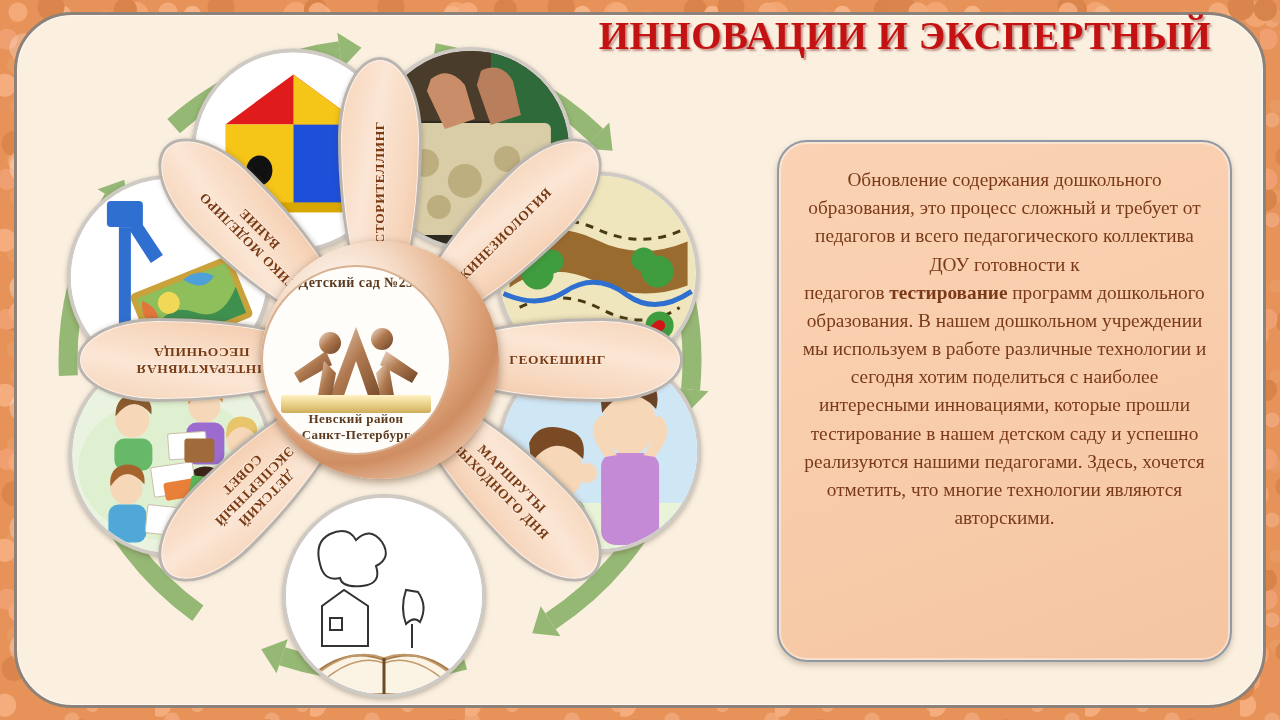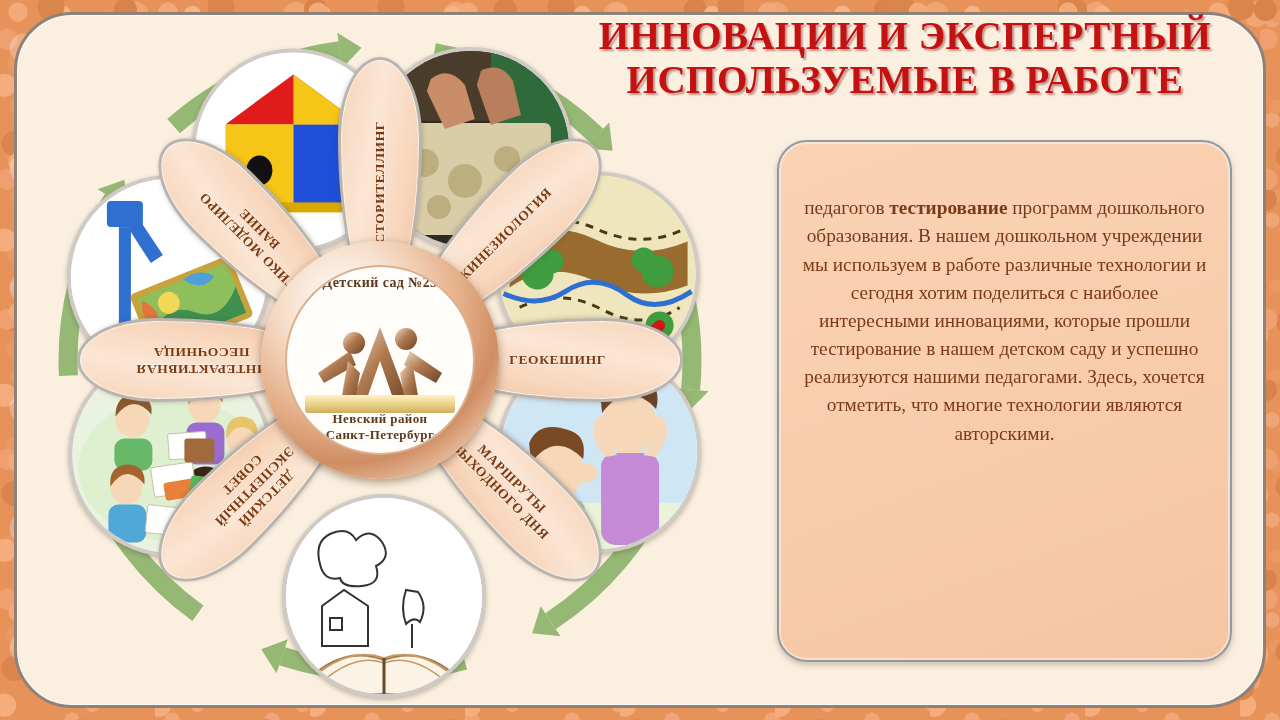--- a/index.html
+++ b/index.html
@@ -135,21 +135,21 @@
   }
 
   
   #emblem{
     position:absolute;left:50%;top:50%;
     width:238px;height:238px;margin-left:-119px;margin-top:-119px;
     border-radius:50%;
     background:
       radial-gradient(circle at 34% 26%, #ffffff 0%, #f6ddc9 26%, #e3ac84 52%, #cf8d62 68%, #e9c0a1 82%, #c98a5f 100%);
     box-shadow:0 3px 10px rgba(90,55,30,.5);
-    display:flex;align-items:center;justify-content:center;
+    display:flex;align-items:center;
   }
   #emblem-inner{
     position:relative;
     width:186px;height:186px;border-radius:50%;
     background:#fffdfa;
     border:2px solid #d8b193;
     overflow:hidden;
   }
   .arc-text{
     position:absolute;left:0;right:0;
@@ -175,25 +175,24 @@
 </style>
 </head>
 <body>
 
 <div id="bubble-bg"></div>
 <div id="bubble-overlay"></div>
 <div id="card"></div>
 
 <div id="title">
   <span class="ln">ИННОВАЦИИ И ЭКСПЕРТНЫЙ</span>
-  <span class="ln">ИСПОЛЬЗУЕМЫЕ В РАБОТЕ</span>
 </div>
 
 <div id="infopanel">
-  <br>
+  <span>Обновление содержания дошкольного образования, это процесс сложный и требует от педагогов и всего педагогического коллектива ДОУ готовности к</span><br>
   <span>педагогов </span><b>тестирование</b><span> программ дошкольного образования. В нашем дошкольном учреждении мы используем в работе различные технологии и сегодня хотим поделиться с наиболее интересными инновациями, которые прошли тестирование в нашем детском саду и успешно реализуются нашими педагогами. Здесь, хочется отметить, что многие технологии являются авторскими.</span>
 </div>
 
 <div id="flower">
 
   <svg id="arrow-ring" width="720" height="720" style="position:absolute;left:0;top:0;">
     <g id="arrows-group">
         <path d="M414.2,52.7 A312,312 0 0 1 576.7,135.6" stroke="#8fb46e" stroke-width="19" fill="none" stroke-linecap="butt" opacity="0.95"></path>
         <polygon points="592.6,150.8 564.2,148.5 589.2,122.6" fill="#8fb46e" opacity="0.95"></polygon>
         <path d="M634.0,210.8 A312,312 0 0 1 670.6,389.5" stroke="#8fb46e" stroke-width="19" fill="none" stroke-linecap="butt" opacity="0.95"></path>

